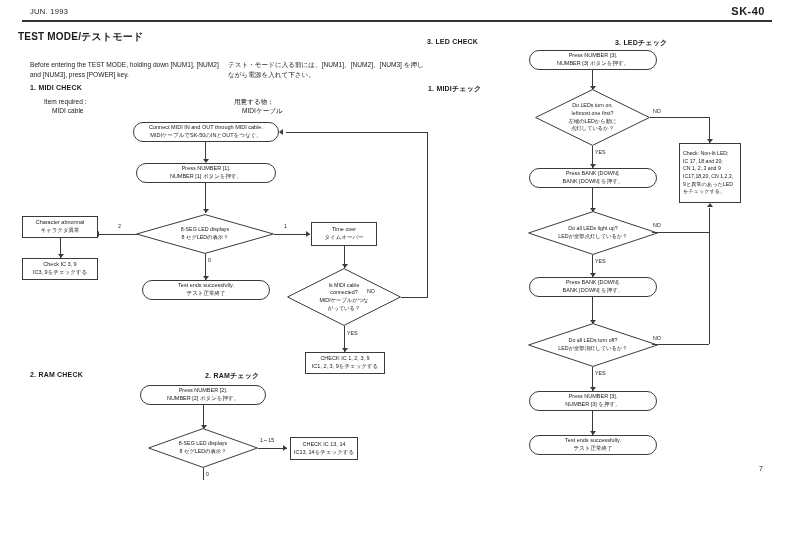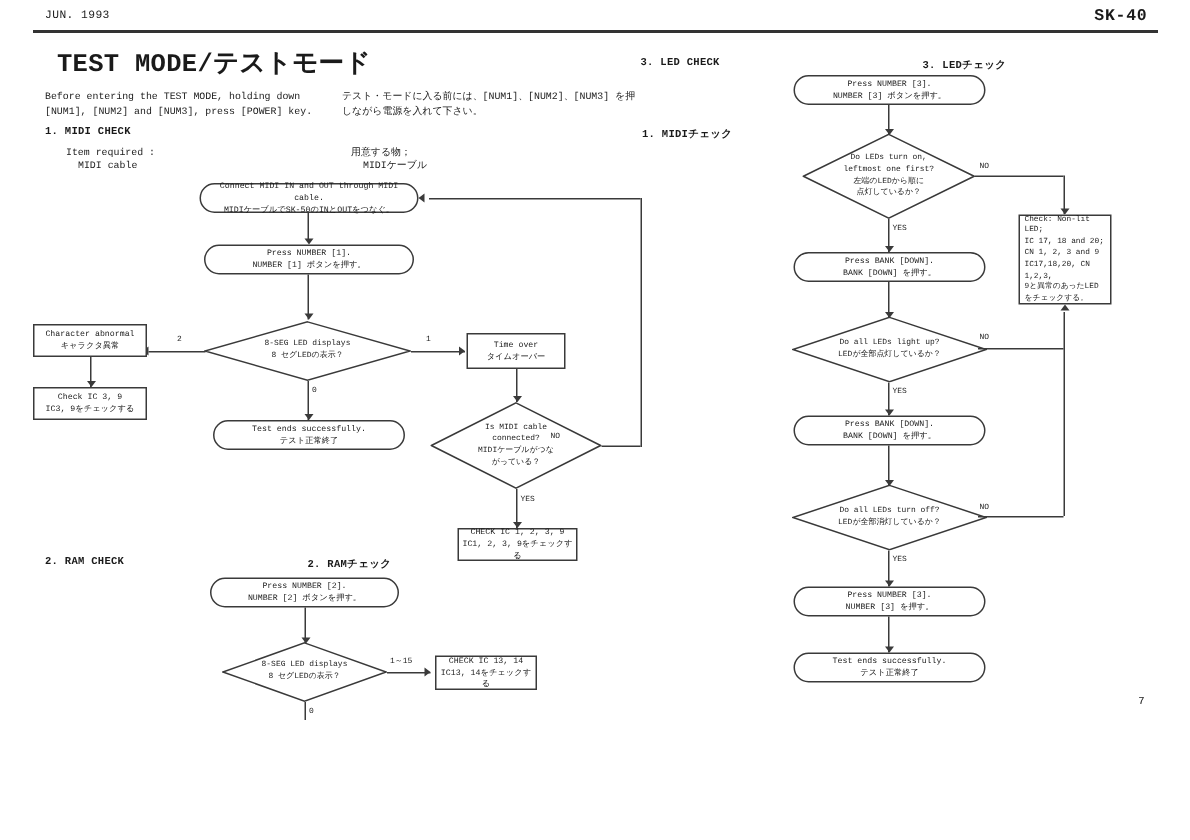--- a/index.html
+++ b/index.html
@@ -5,21 +5,21 @@
   html, body {
     margin: 0;
     padding: 0;
     background: #ffffff;
   }
   #page {
     position: relative;
     width: 793px;
     height: 480px;
     background: #ffffff;
-    font-family: Liberation Mono, monospace;
+    font-family: Liberation Sans, sans-serif;
     color: #1a1a1a;
     overflow: hidden;
   }
   .abs { position: absolute; }
 
   
   .hdr-date {
     left: 30px; top: 7px;
     font-size: 7.5px;
     letter-spacing: .3px;
@@ -29,22 +29,22 @@
     font-size: 11px;
     font-weight: bold;
     letter-spacing: .5px;
   }
   .hdr-rule {
     left: 22px; top: 20px;
     width: 750px; height: 2px;
     background: #333;
   }
   .page-title {
-    left: 38px; top: 30px;
-    font-size: 17px;
+    left: 18px; top: 30px;
+    font-size: 10px;
     font-weight: bold;
     letter-spacing: .2px;
   }
   .intro {
     font-size: 6.6px;
     line-height: 1.55;
   }
   .intro-en { left: 30px; top: 60px; width: 190px; }
   .intro-jp { left: 228px; top: 60px; width: 200px; }
 

